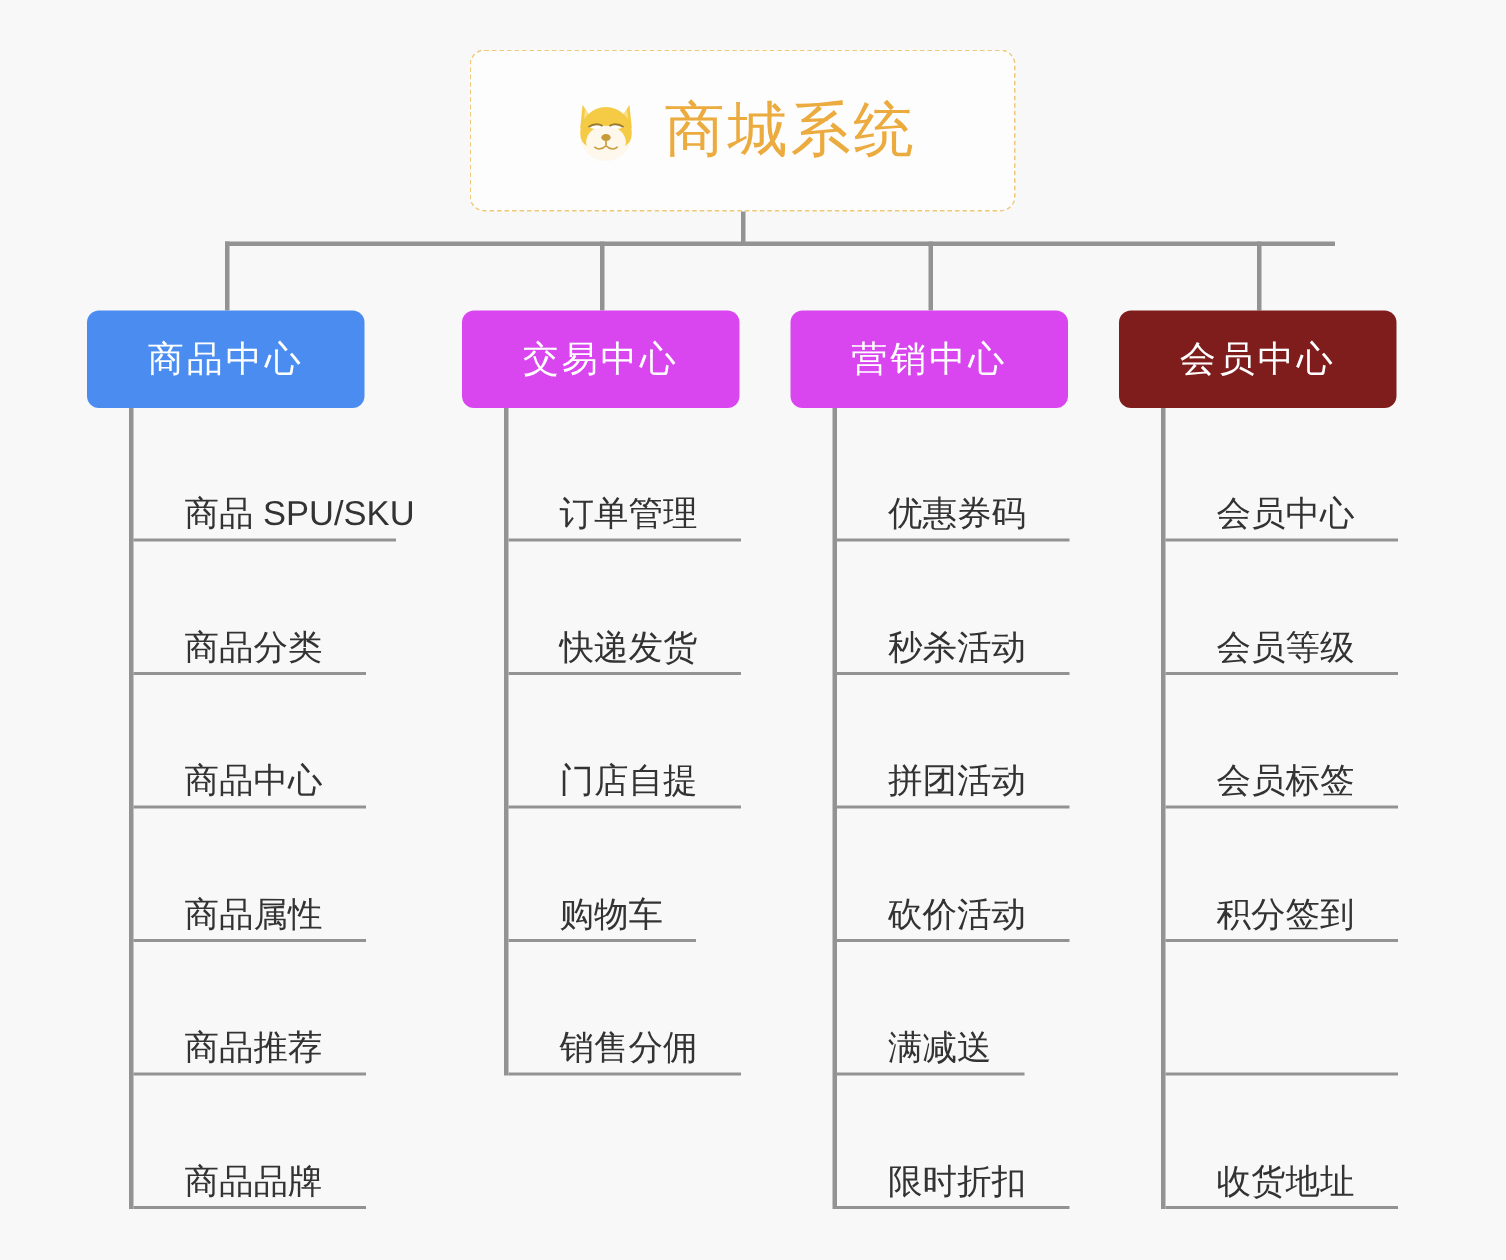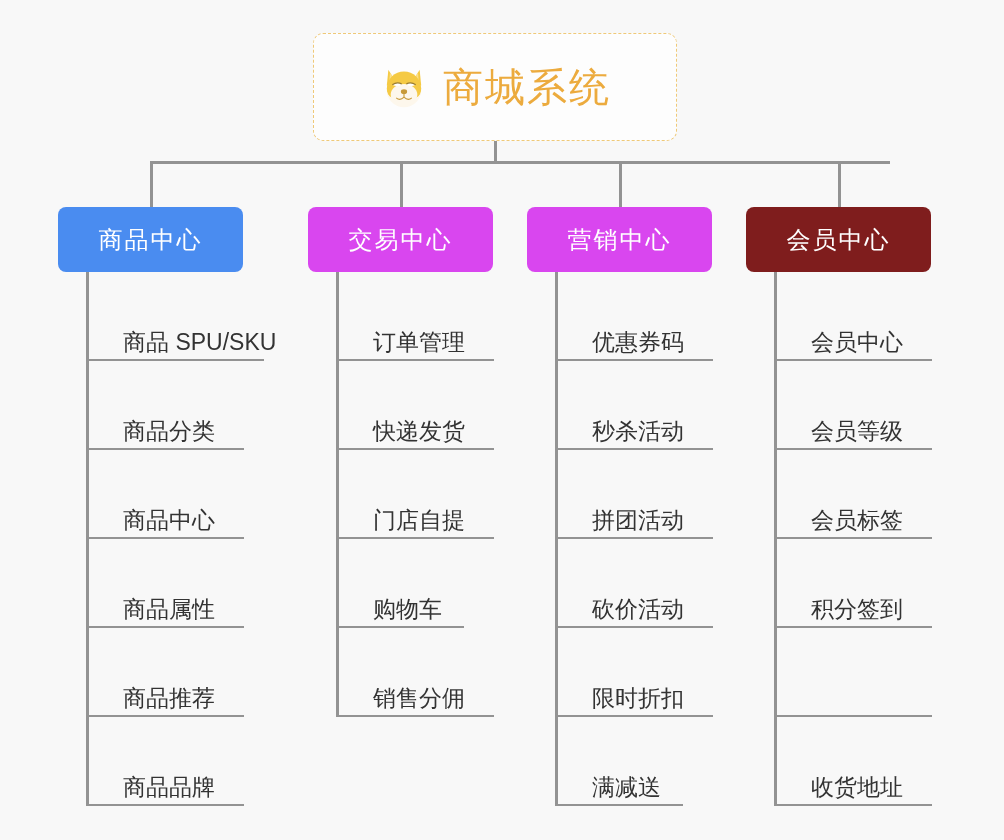--- a/index.html
+++ b/index.html
@@ -237,27 +237,27 @@
       </div>
       <div class="leaf-item">
         <span class="leaf-underline u-w-155" style="background: rgb(147, 147, 147);"></span>
         <span class="leaf-label">拼团活动</span>
       </div>
       <div class="leaf-item">
         <span class="leaf-underline u-w-155" style="background: rgb(147, 147, 147);"></span>
         <span class="leaf-label">砍价活动</span>
       </div>
       <div class="leaf-item">
-        <span class="leaf-underline u-w-155" style="background: rgb(147, 147, 147);"></span>
-        <span class="leaf-label">限时折扣</span>
-      </div>
-      <div class="leaf-item">
         <span class="leaf-underline u-w-125" style="background: rgb(147, 147, 147);"></span>
         <span class="leaf-label">满减送</span>
       </div>
+      <div class="leaf-item">
+        <span class="leaf-underline u-w-155" style="background: rgb(147, 147, 147);"></span>
+        <span class="leaf-label">限时折扣</span>
+      </div>
     </div>
   </div>
 
   <div class="branch branch-4">
     <div class="branch-header" style="background: #7f1d1d;">会员中心</div>
     <div class="leaf-list" style="border-left-color: rgb(147, 147, 147);">
       <div class="leaf-item">
         <span class="leaf-underline u-w-155" style="background: rgb(147, 147, 147);"></span>
         <span class="leaf-label">会员中心</span>
       </div>

